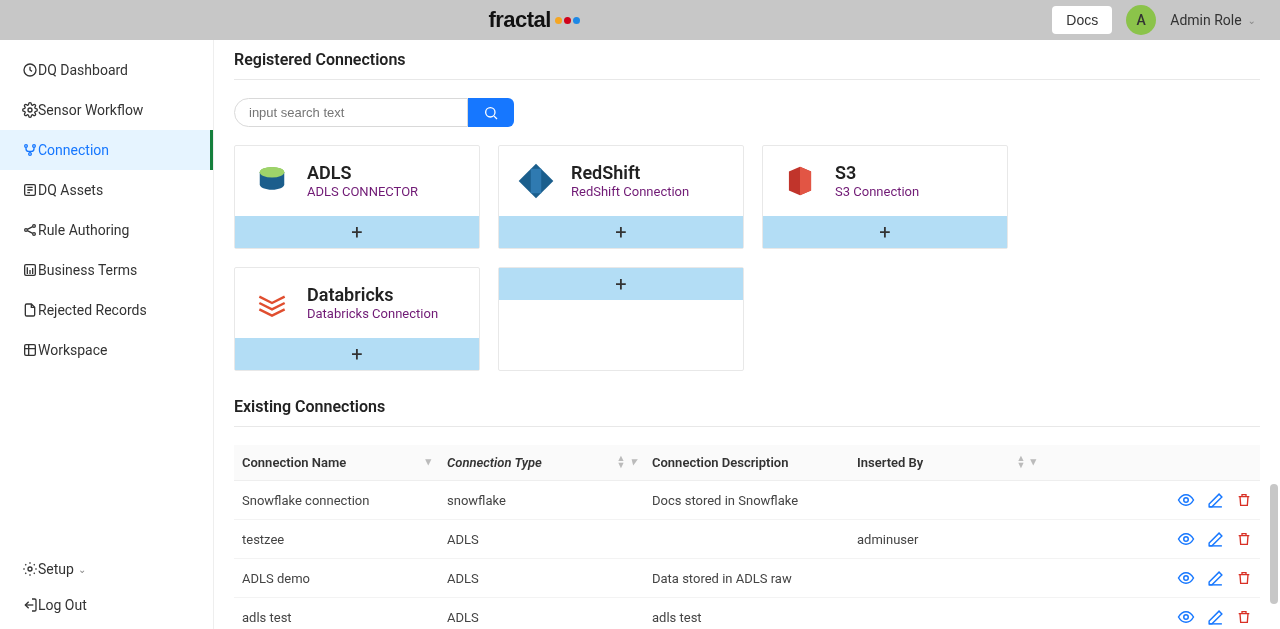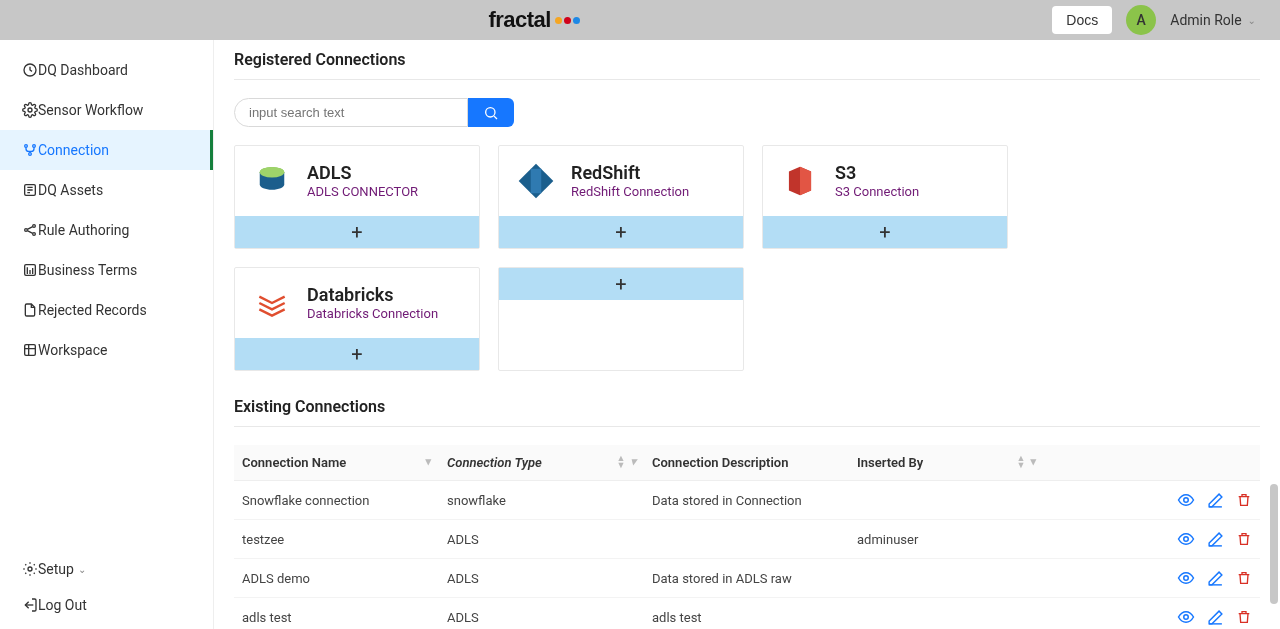--- a/index.html
+++ b/index.html
@@ -363,21 +363,21 @@
             <span class="col-filter">▾</span>
             <span class="col-sorters">▲<br>▼</span>
           </th>
           <th></th>
         </tr>
       </thead>
       <tbody class="tbody" id="rows-body">
       <tr>
     <td>Snowflake connection</td>
     <td>snowflake</td>
-    <td>Data stored in Connection</td>
+    <td>Docs stored in Snowflake</td>
     <td></td>
     <td>
       <div class="row-actions">
         <span class="act eye">
           <svg width="18" height="18" viewBox="0 0 24 24" fill="none" stroke="currentColor" stroke-width="2">
                     <path d="M2 12s4-7 10-7 10 7 10 7-4 7-10 7S2 12 2 12z"></path>
                     <circle cx="12" cy="12" r="3"></circle>
                   </svg>
         </span>
         <span class="act edit">

